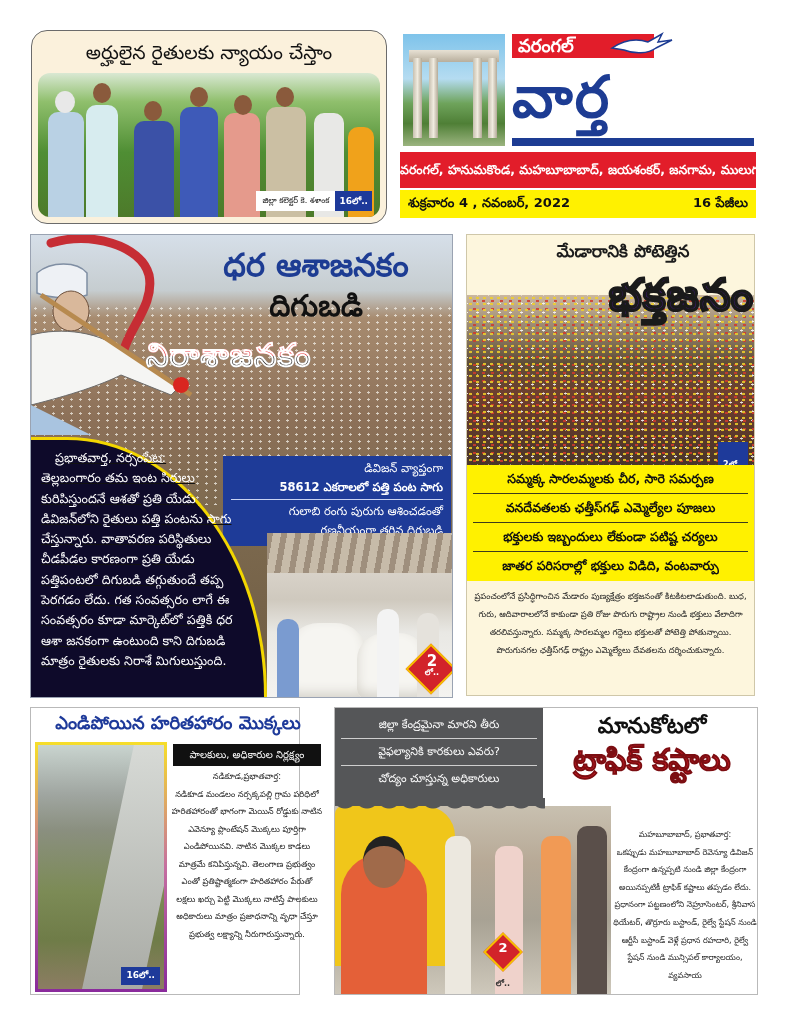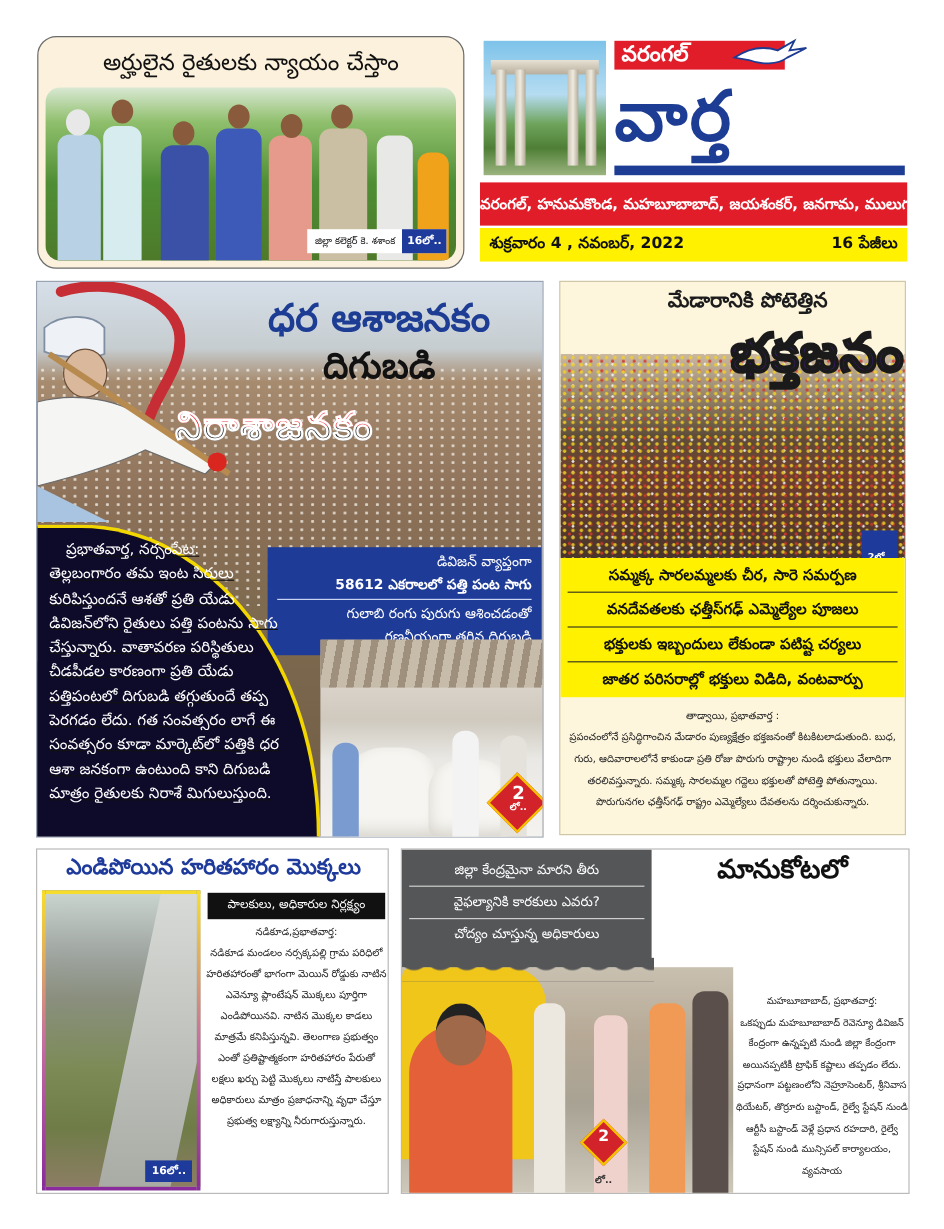--- a/index.html
+++ b/index.html
@@ -75,21 +75,21 @@
     background-size: 7px 6px, 9px 8px, 11px 9px; background-position: 0 0, 3px 2px, 5px 4px; opacity: .85; }
   .mr-big { position: absolute; left: 0; top: 24px; width: 100%; text-align: right; font-size: 44px; font-weight: bold; color: #4c1d95;
     line-height: 72px; -webkit-text-stroke: 2px #1a1a1a; letter-spacing: 1px; }
   .pg-tag { position: absolute; right: 6px; top: 207px; background: #1e3a9a; color: #fff; font-size: 8px; font-weight: bold; padding: 18px 5px; }
   .yellow-list { position: absolute; left: 0; top: 230px; width: 100%; height: 116px; background: #fff100; padding: 0 6px; }
   .yellow-list .item { font-size: 12.5px; font-weight: bold; text-align: center; line-height: 28px; border-bottom: 1px solid #3c3c1c; }
   .yellow-list .item:last-child { border-bottom: none; }
   .mr-body { position: absolute; left: 0; top: 348px; width: 100%; padding: 4px 6px; text-align: center; font-size: 8.3px; line-height: 18px; color: #222; }
 
   
-  .bl-story { left: 30px; top: 707px; width: 294px; height: 288px; border: 1px solid #b9b9b9; background: #fff; }
+  .bl-story { left: 30px; top: 707px; width: 270px; height: 288px; border: 1px solid #b9b9b9; background: #fff; }
   .bl-hl { position: absolute; left: 4px; top: 2px; width: 286px; font-size: 18px; font-weight: bold; color: #1e3a9a; line-height: 26px; text-align: center; }
   .bl-photo { position: absolute; left: 4px; top: 34px; width: 132px; height: 250px; border: 3px solid; border-image: linear-gradient(180deg,#f6dd2a,#c56fa0,#8a2b9c) 1;
     background: linear-gradient(180deg,#c9d4cf 0%,#a0a6a1 20%,#8a8f7f 35%,#7c8b56 60%,#6f7c48 80%,#8c7d63 100%); overflow: hidden; }
   .road { position: absolute; left: 70px; top: 0; width: 60px; height: 100%; background: linear-gradient(180deg,#d7dad6,#a9aba5); transform: skewX(-12deg); }
   .bl-sub { position: absolute; left: 142px; top: 36px; width: 148px; height: 22px; background: #111; color: #fff; font-size: 10px; line-height: 22px; text-align: center; }
   .bl-body { position: absolute; left: 140px; top: 60px; width: 152px; font-size: 8.3px; line-height: 17.5px; text-align: center; color: #222; }
   .pg-small { position: absolute; background: #1e3a9a; color: #fff; font-weight: bold; font-size: 9px; padding: 3px 5px; }
 
   
   .bm-story { left: 334px; top: 707px; width: 424px; height: 288px; border: 1px solid #b9b9b9; background: #fff; overflow: hidden; }
@@ -204,21 +204,20 @@
   <div class="mr-kicker">మేడారానికి పోటెత్తిన</div>
   <div class="mr-big">భక్తజనం</div>
   <div class="pg-tag">2లో..</div>
   <div class="yellow-list">
     <div class="item">సమ్మక్క సారలమ్మలకు చీర, సారె సమర్పణ</div>
     <div class="item">వనదేవతలకు ఛత్తీస్‌గఢ్ ఎమ్మెల్యేల పూజలు</div>
     <div class="item">భక్తులకు ఇబ్బందులు లేకుండా పటిష్ట చర్యలు</div>
     <div class="item">జాతర పరిసరాల్లో భక్తులు విడిది, వంటవార్పు</div>
   </div>
   <div class="mr-body">
-    <div>తాడ్వాయి, ప్రభాతవార్త :</div>
     <div>ప్రపంచంలోనే ప్రసిద్ధిగాంచిన మేడారం పుణ్యక్షేత్రం భక్తజనంతో కిటకిటలాడుతుంది. బుధ, గురు, ఆదివారాలలోనే కాకుండా ప్రతి రోజు పొరుగు రాష్ట్రాల నుండి భక్తులు వేలాదిగా తరలివస్తున్నారు. సమ్మక్క సారలమ్మల గద్దెలు భక్తులతో పోటెత్తి పోతున్నాయి. పొరుగునగల ఛత్తీస్‌గఢ్ రాష్ట్రం ఎమ్మెల్యేలు దేవతలను దర్శించుకున్నారు.</div>
   </div>
 </div>
 
 <div class="abs bl-story">
   <div class="bl-hl">ఎండిపోయిన హరితహారం మొక్కలు</div>
   <div class="bl-photo">
     <div class="road"></div>
     <div class="pg-small" style="right:4px;bottom:4px;">16లో..</div>
   </div>
@@ -245,17 +244,18 @@
     </div>
     <div class="badge-inner" style="left:156px;top:170px;width:24px;color:#333;font-size:8px;">లో..</div>
   </div>
   <div class="tear"></div>
   <div class="bm-grey">
     <div class="l">జిల్లా కేంద్రమైనా మారని తీరు</div>
     <div class="l">వైఫల్యానికి కారకులు ఎవరు?</div>
     <div class="l">చోద్యం చూస్తున్న అధికారులు</div>
   </div>
   <div class="br-hl1">మానుకోటలో</div>
+  <div class="br-hl2">ట్రాఫిక్ కష్టాలు</div>
   <div class="br-body">
     <div>మహబూబాబాద్, ప్రభాతవార్త:</div>
     <div>ఒకప్పుడు మహబూబాబాద్ రెవెన్యూ డివిజన్ కేంద్రంగా ఉన్నప్పటి నుండి జిల్లా కేంద్రంగా అయినప్పటికీ ట్రాఫిక్ కష్టాలు తప్పడం లేదు. ప్రధానంగా పట్టణంలోని నెహ్రూసెంటర్, శ్రీనివాస థియేటర్, తొర్రూరు బస్టాండ్, రైల్వే స్టేషన్ నుండి ఆర్టీసీ బస్టాండ్ వెళ్లే ప్రధాన రహదారి, రైల్వే స్టేషన్ నుండి మున్సిపల్ కార్యాలయం, వ్యవసాయ</div>
   </div>
 </div>
 
 </body></html>

